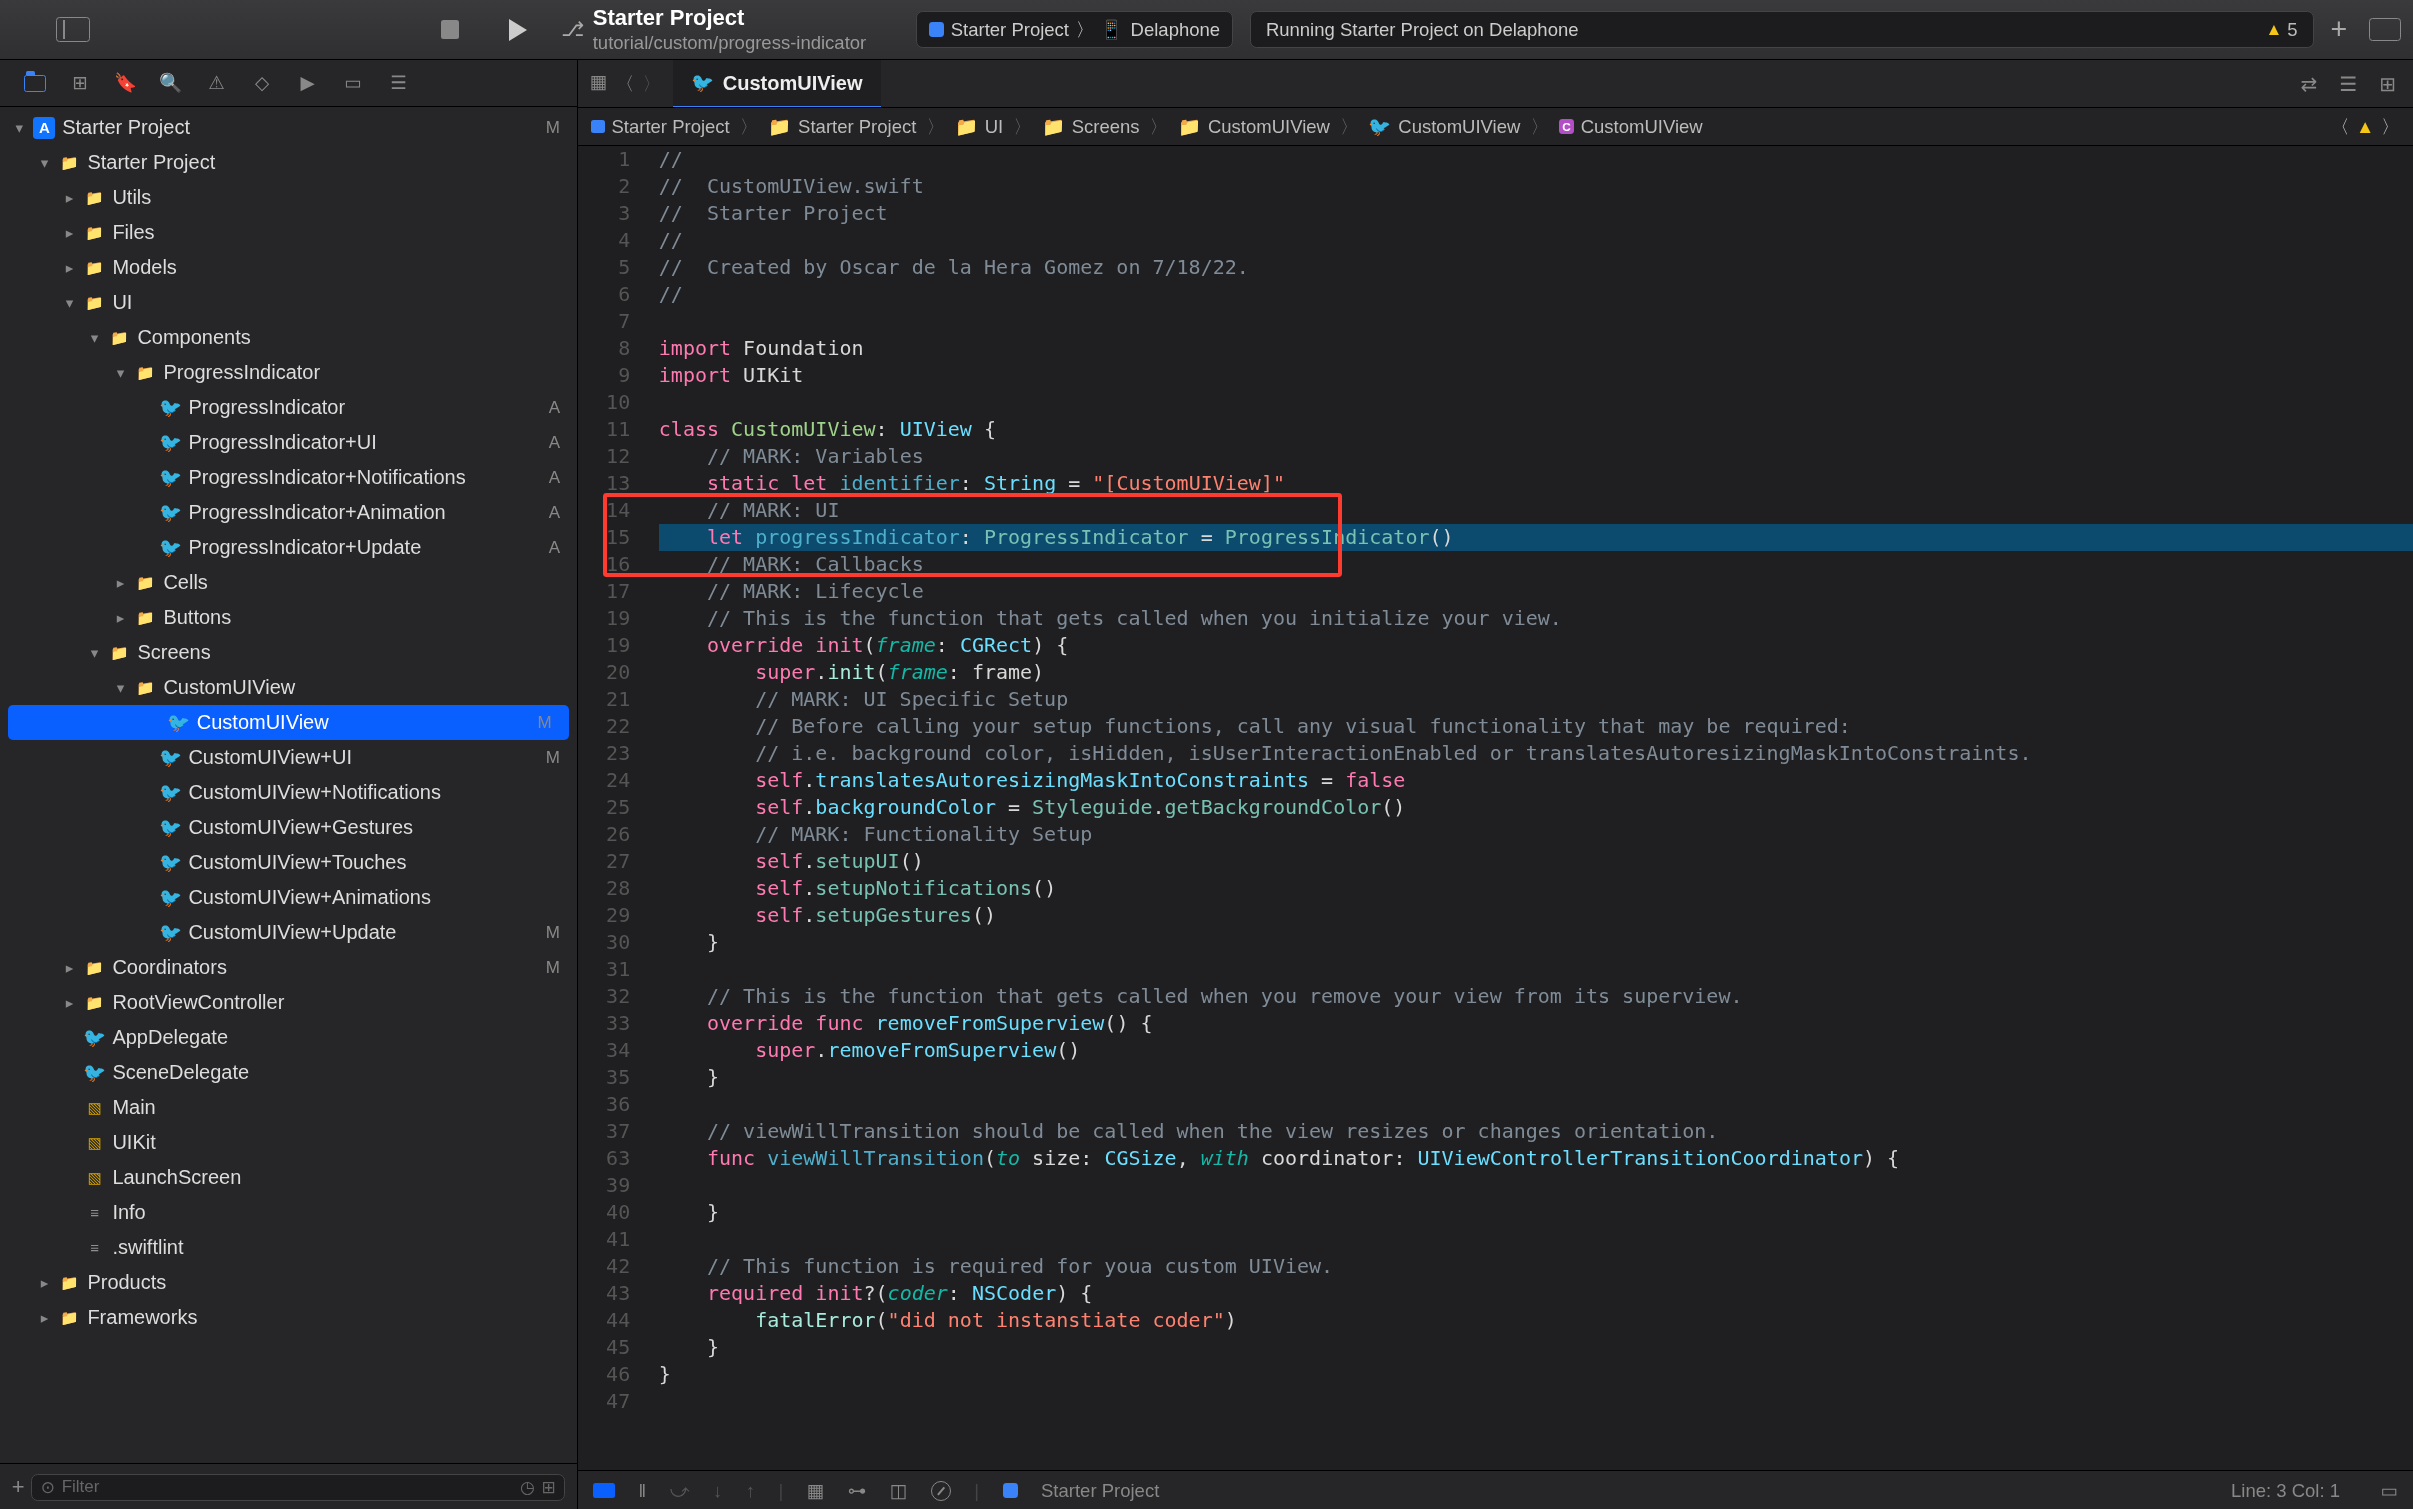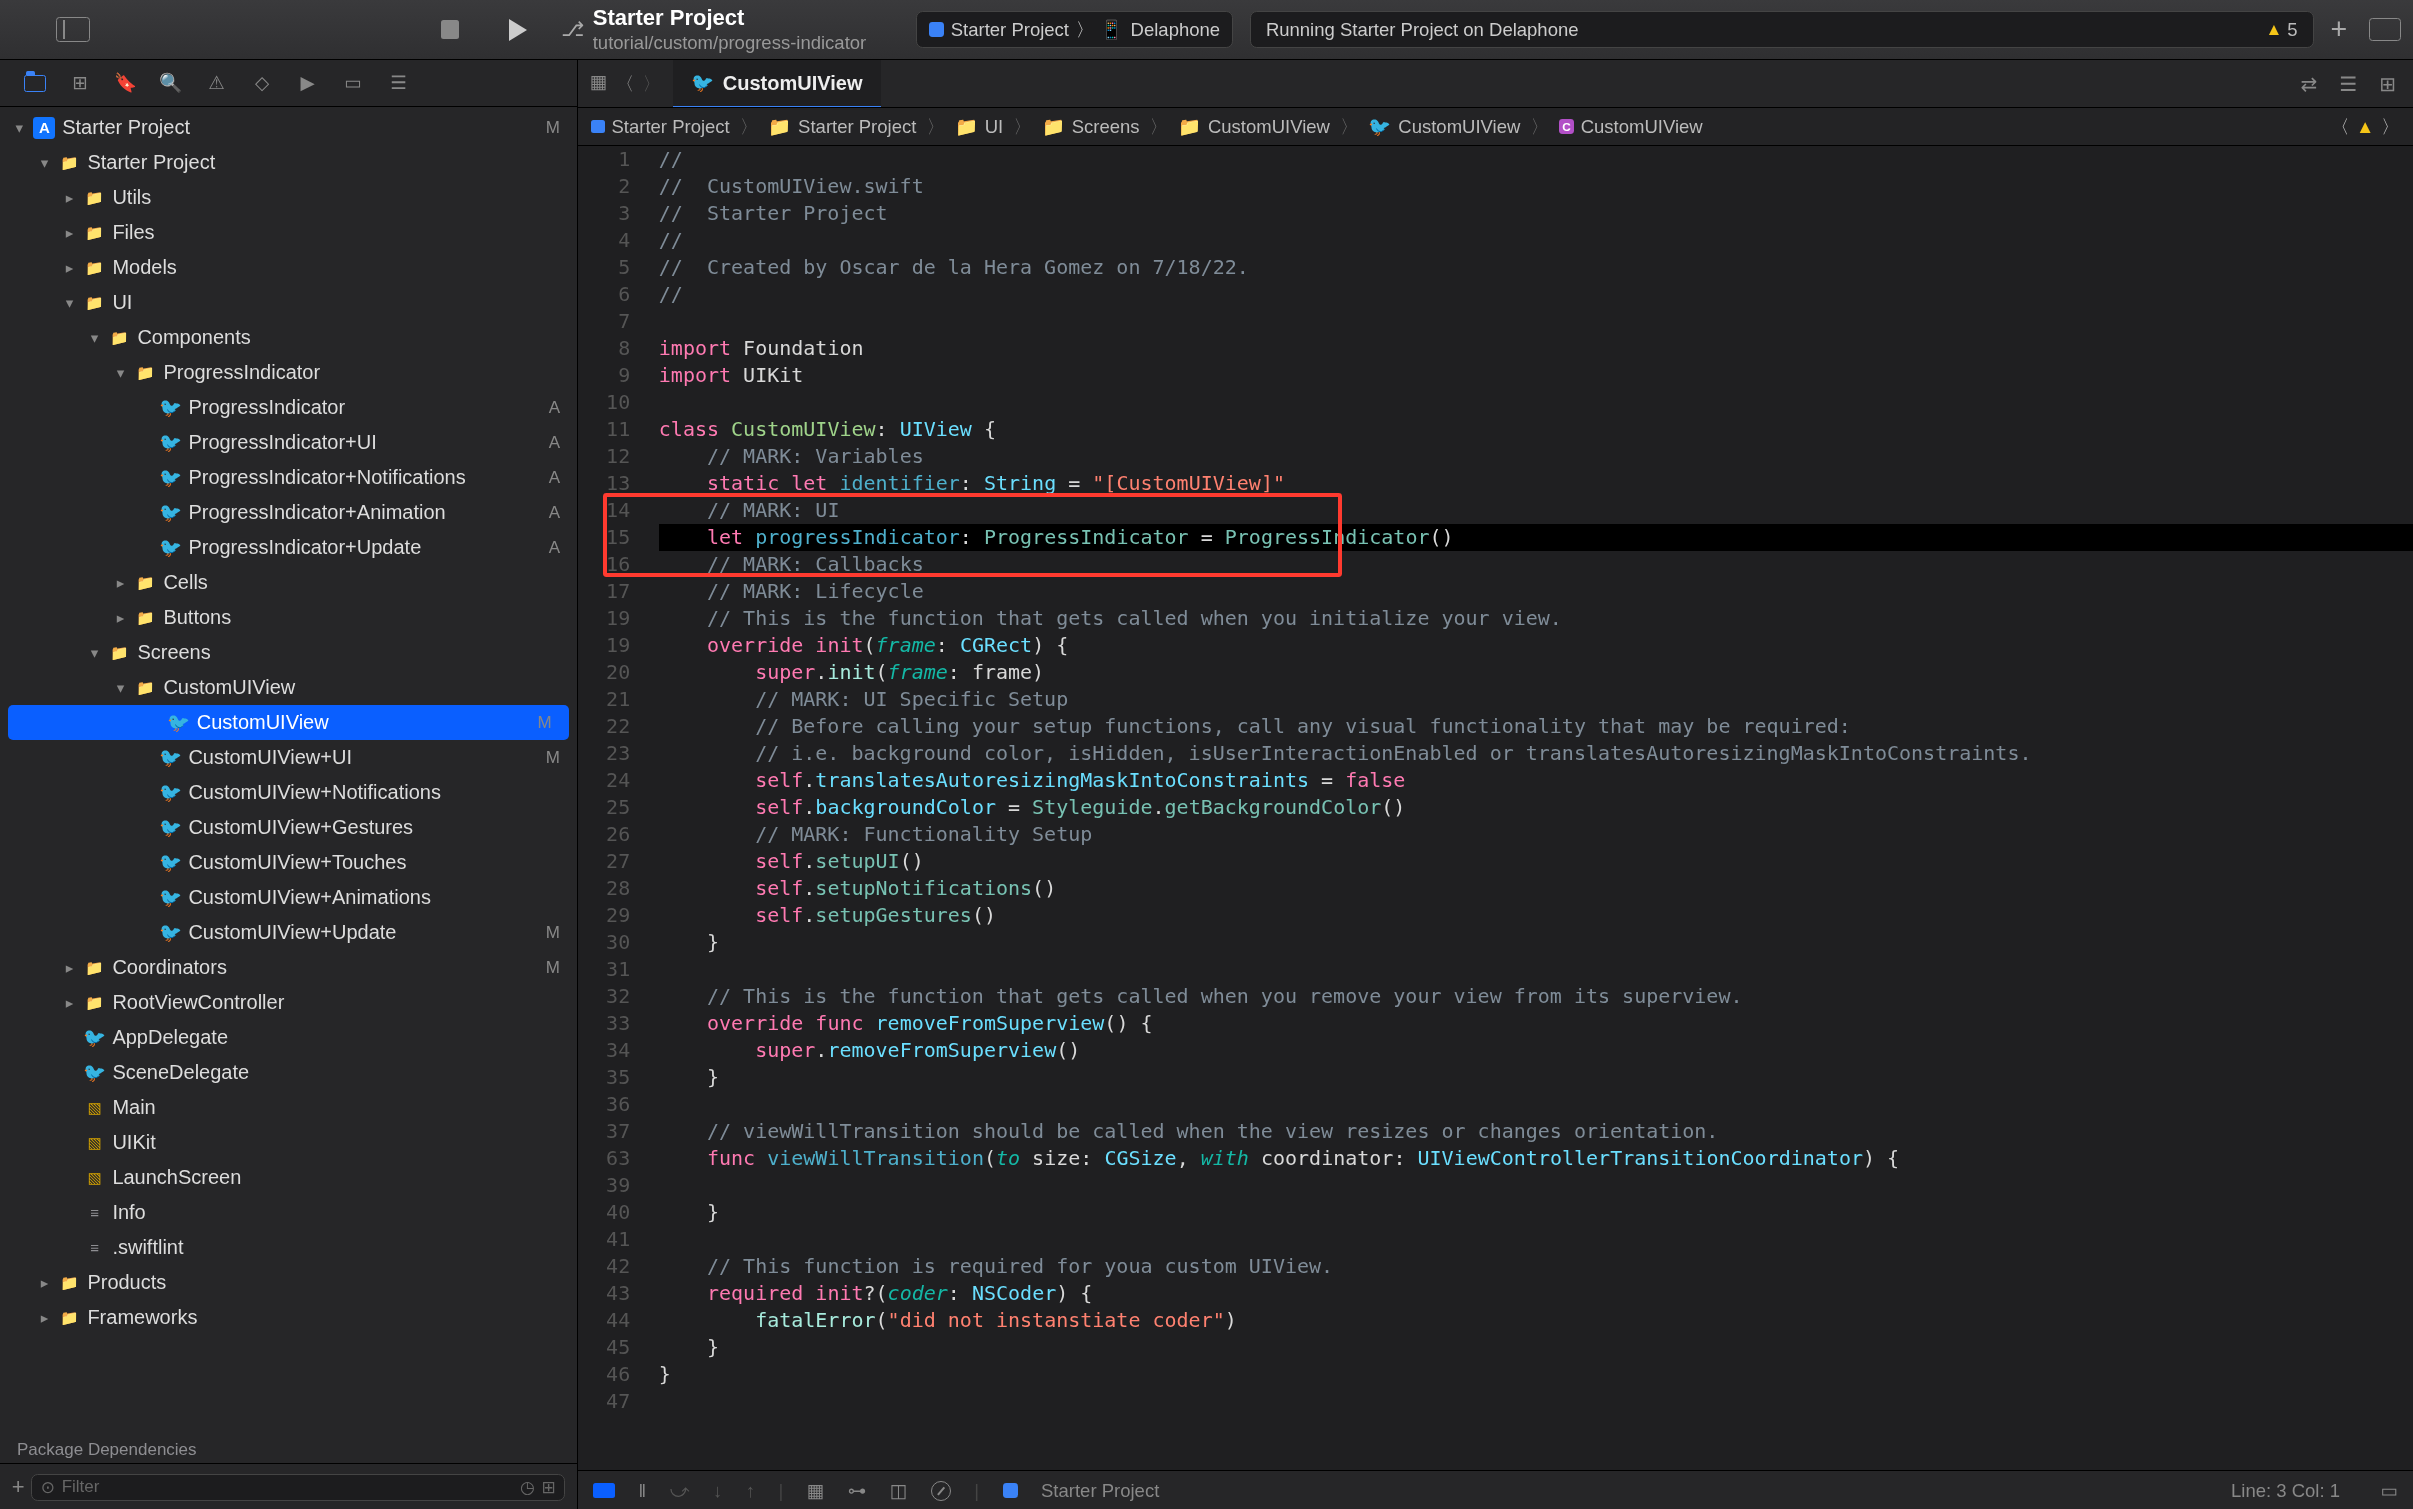--- a/index.html
+++ b/index.html
@@ -100,21 +100,21 @@
 .tok-type    { color:#6bdfff; }
 .tok-func    { color:#a7ebdd;text-align:right; }
 .tok-ident   { color:#78c2b3; }
 .tok-string  { color:#ff8170; }
 .tok-param   { color:#14b8a6;font-style:italic; }
 .tok-teal    { color:#4eb0cc; }
 .tok-green   { color:#9fd38a; }
 .tok-bool    { color:#ff7ab2; }
 .tok-self    { color:#ff7ab2; }
 
-.current-line { background:#000000; display:inline-block; width:100%;}
+.current-line { background:#0c4a6e; display:inline-block; width:100%;}
 .highlight-box { position:absolute; border:4.2px solid #ff3a2f; border-radius:3.4px; pointer-events:none; }
 
 
 .debugbar { height:40px; background:#262628; border-top:0.8px solid #000; display:flex; align-items:center; padding:0 15px; gap:23.5px; color:#888; font-size:18.5px;}
 .debugbar .blue-box { width:22px; height:15px; background:#0a5fff; border-radius:2.5px;}
 .debugbar .spacer { flex:1; }
 .debugbar .compass { width:20px;height:20px;border:1.3px solid #888;border-radius:50%;position:relative;}
 .debugbar .compass::before{content:"";position:absolute;left:50%;top:50%;width:1.7px;height:10px;background:#888;transform:translate(-50%,-50%) rotate(40deg);}
 </style>
 </head>
@@ -358,21 +358,20 @@
           <span class="disclosure right"></span>
           <span class="ficon folder">📁</span>
           <span>Products</span>
         </div>
         <div class="tree-row" style="padding-left: 37px;">
           <span class="disclosure right"></span>
           <span class="ficon folder">📁</span>
           <span>Frameworks</span>
         </div>
       </div>
-    <div class="section-label">Package Dependencies</div>
     <div class="sidebar-footer">
       <span class="plus2">+</span>
       <div class="filter-box">
         <span style="margin-right:6.7px;">⊙</span>
         <span>Filter</span>
         <span style="flex:1"></span>
         <span>◷</span>
         <span style="margin-left:6.7px;">⊞</span>
       </div>
     </div>

